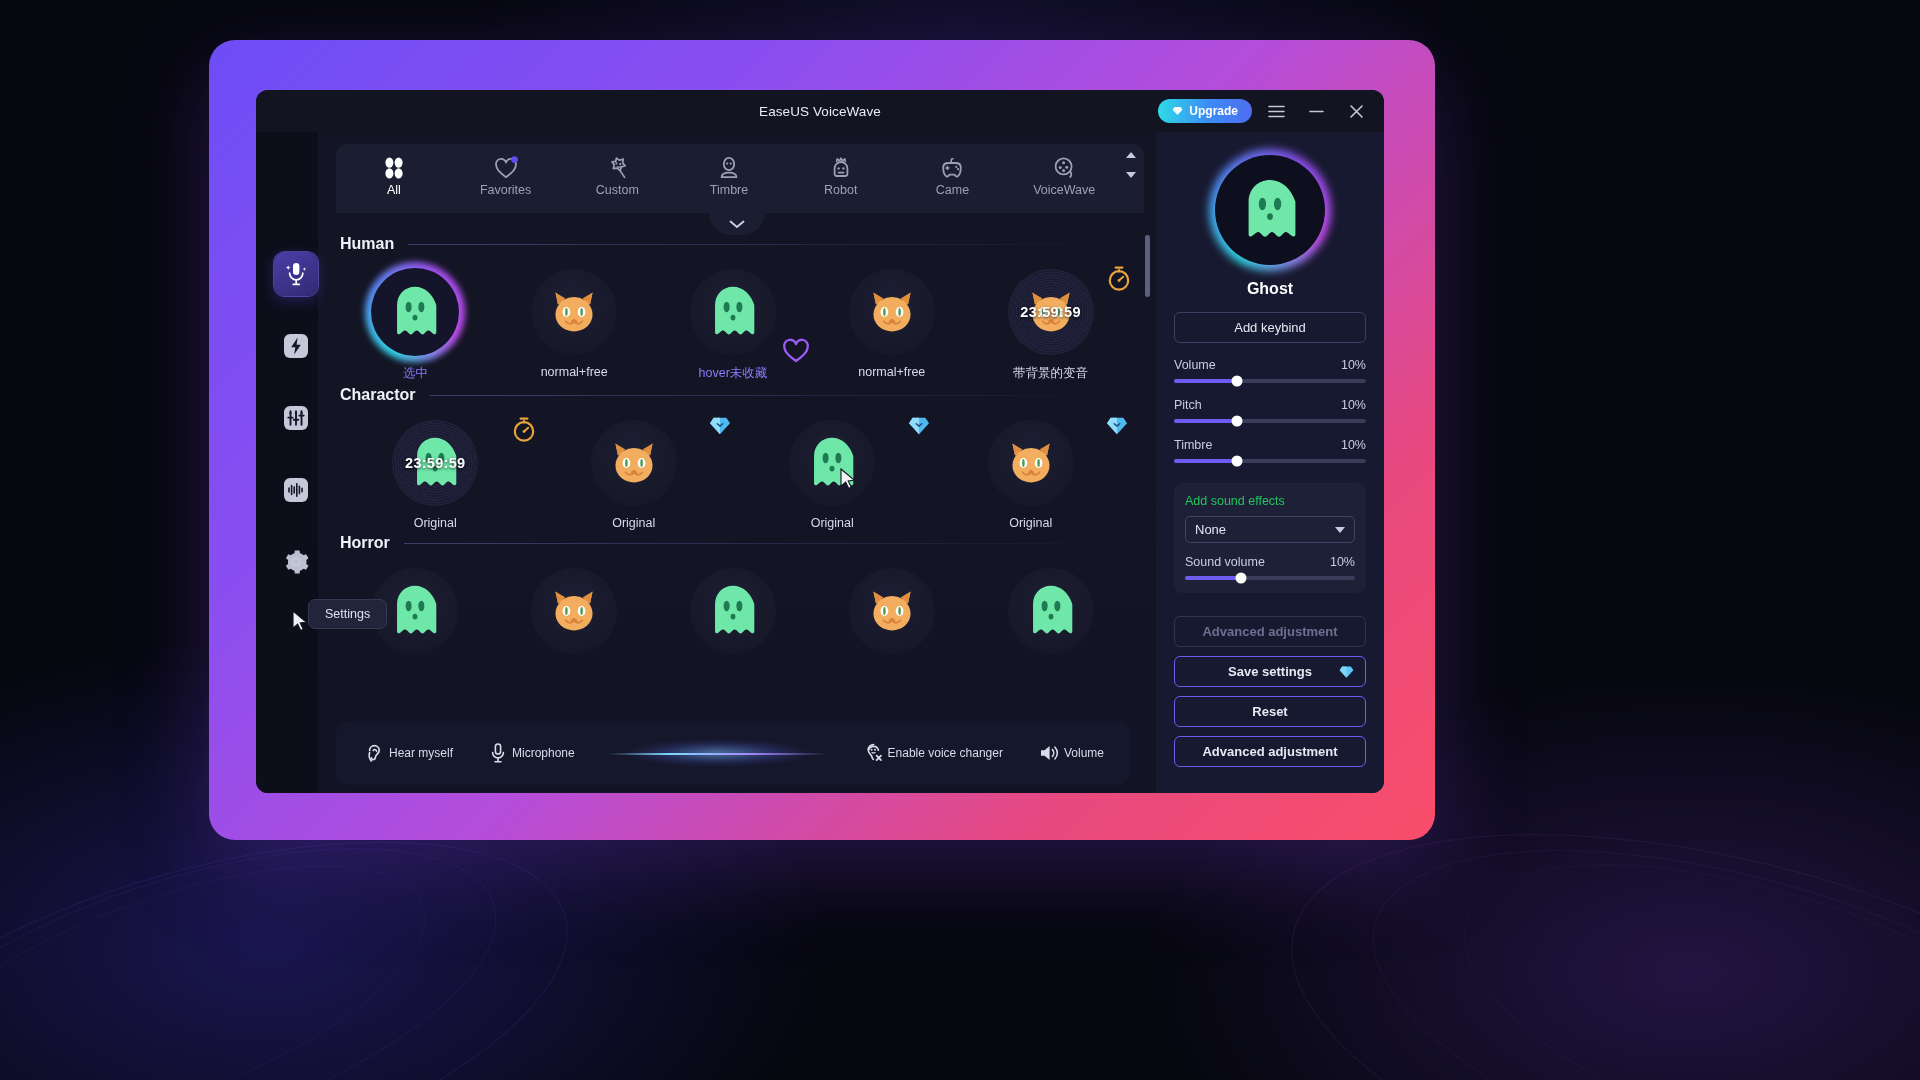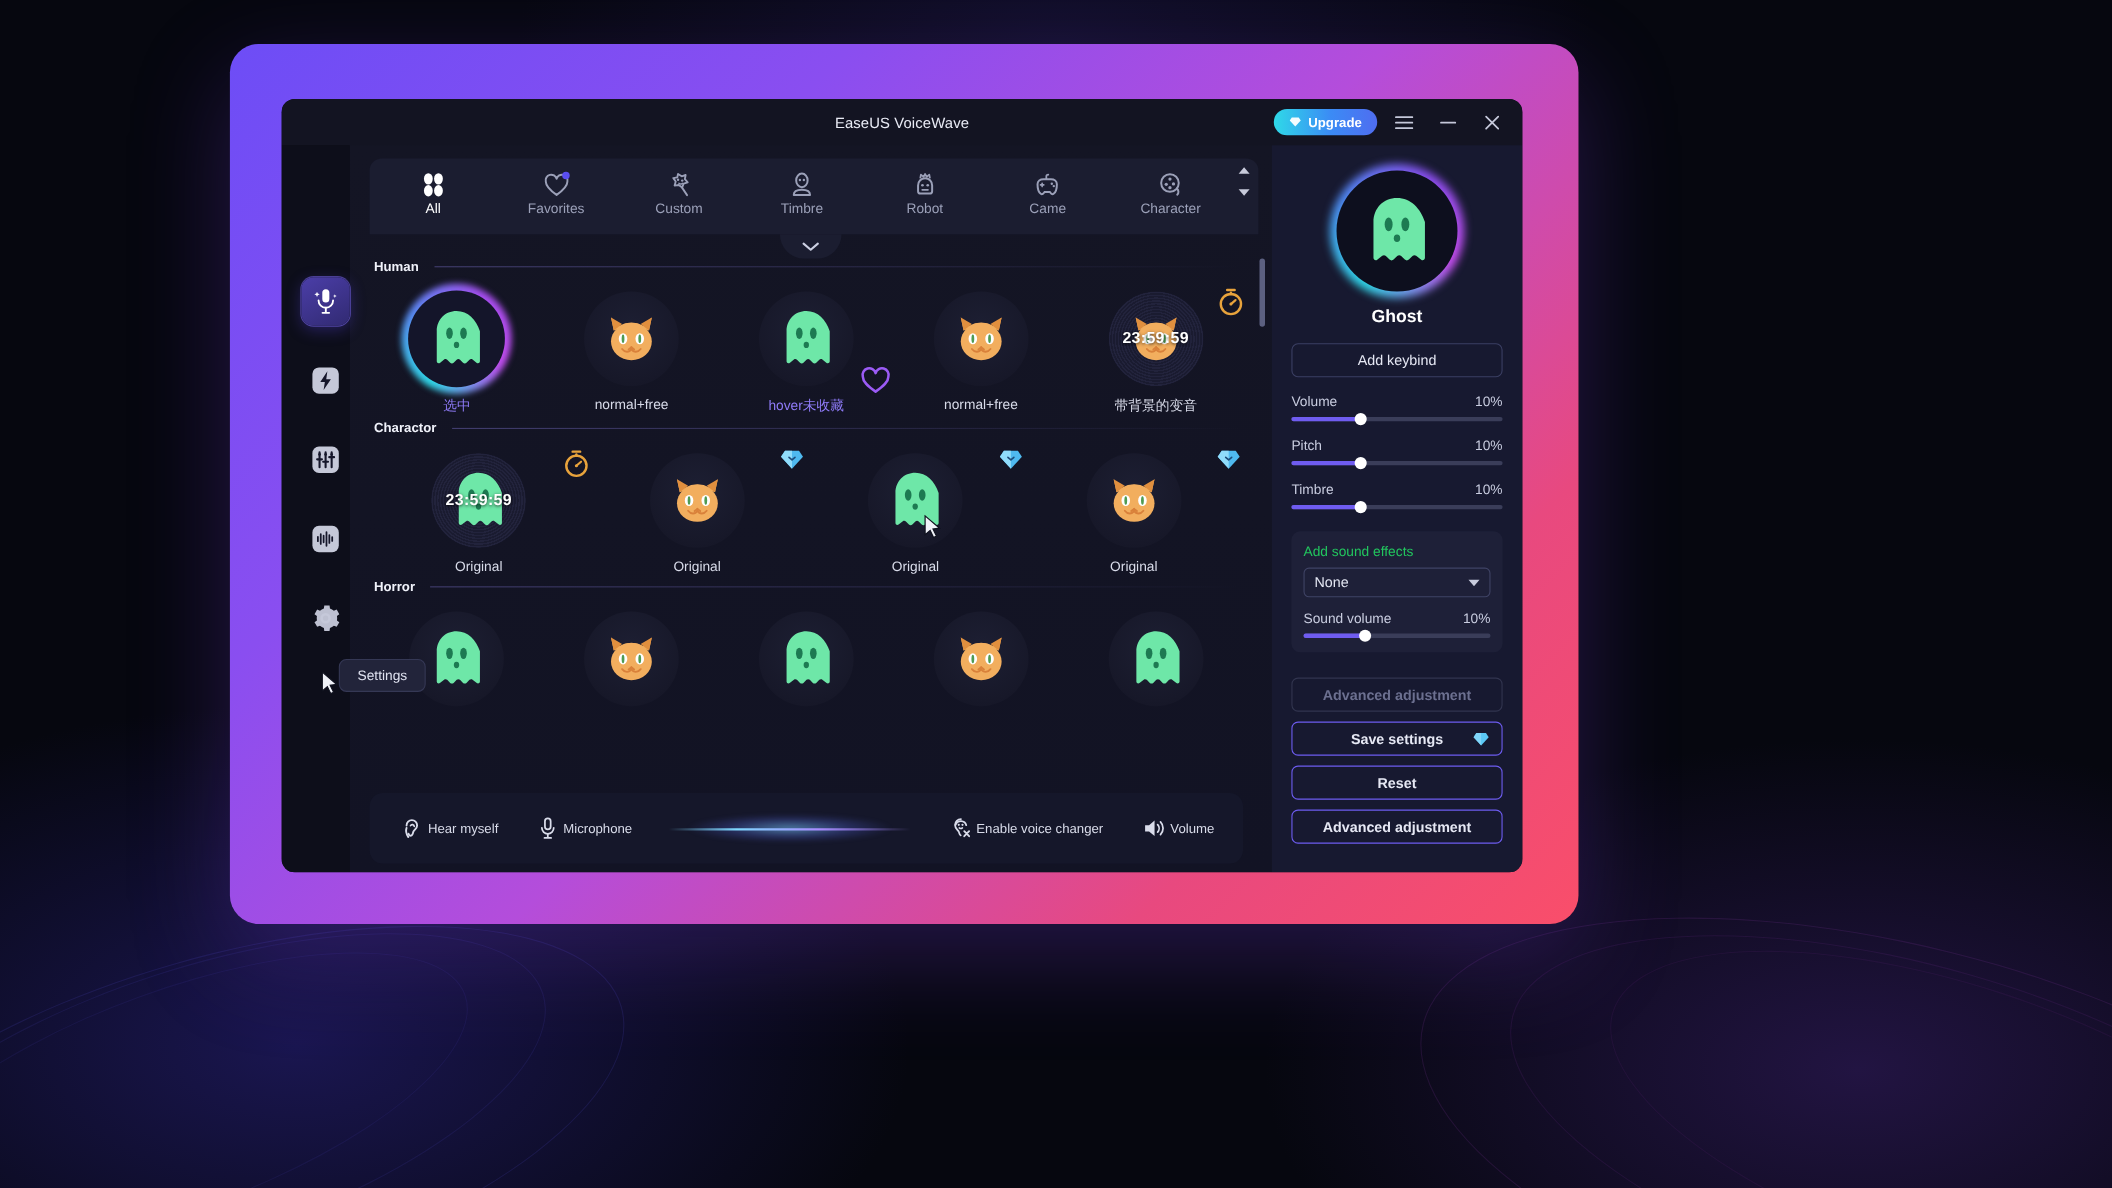--- a/index.html
+++ b/index.html
@@ -126,21 +126,21 @@
     background: #1b1d30; display: flex; align-items: center; justify-content: center;
     color: #cbcfe2; cursor: pointer; z-index: 10;
   }
 
   
   #grid-area {
     flex: 1; min-height: 0; overflow: hidden; position: relative;
     padding: 22px 26px 0 18px;
   }
   .sec-head { display: flex; align-items: center; gap: 14px; margin: 0 0 6px 4px; }
-  .sec-title { font-size: 12px; color: #f0f2fa; font-weight: bold; }
+  .sec-title { font-size: 16px; color: #f0f2fa; font-weight: bold; }
   .sec-rule { flex: 1; height: 1px; background: linear-gradient(90deg, rgba(120,110,200,.45), rgba(120,110,200,0)); }
 
   .row { display: flex; padding: 10px 0 4px 0; }
   .cell {
     flex: 1; display: flex; flex-direction: column; align-items: center; gap: 10px;
     cursor: pointer; position: relative;
   }
   .thumb {
     width: 86px; height: 86px; border-radius: 50%; position: relative;
     background: radial-gradient(circle at 50% 40%, #1d1f33 0%, #171829 70%, #15162700 100%);
@@ -424,21 +424,21 @@
 
               <div class="tab">
                 <svg class="tab-icon" viewBox="0 0 26 26">
                   <circle cx="12.6" cy="11.4" r="8" fill="none" stroke="currentColor" stroke-width="1.8"></circle>
                   <circle cx="12.6" cy="7.8" r="1.5" fill="currentColor"></circle>
                   <circle cx="9.2" cy="12.6" r="1.5" fill="currentColor"></circle>
                   <circle cx="15.8" cy="12.2" r="1.5" fill="currentColor"></circle>
                   <circle cx="12.6" cy="15.6" r="1.5" fill="currentColor"></circle>
                   <path d="M19 16.4c1.6 1.6 1.8 4.2.2 5.6" fill="none" stroke="currentColor" stroke-width="1.8" stroke-linecap="round"></path>
                 </svg>
-                <span class="tab-label">Character</span>
+                <span class="tab-label">VoiceWave</span>
               </div>
 
               <div id="tab-scroll">
                 <div class="tri up"></div>
                 <div class="tri dn"></div>
               </div>
             </div>
           </div>
 
           <div id="collapse">

